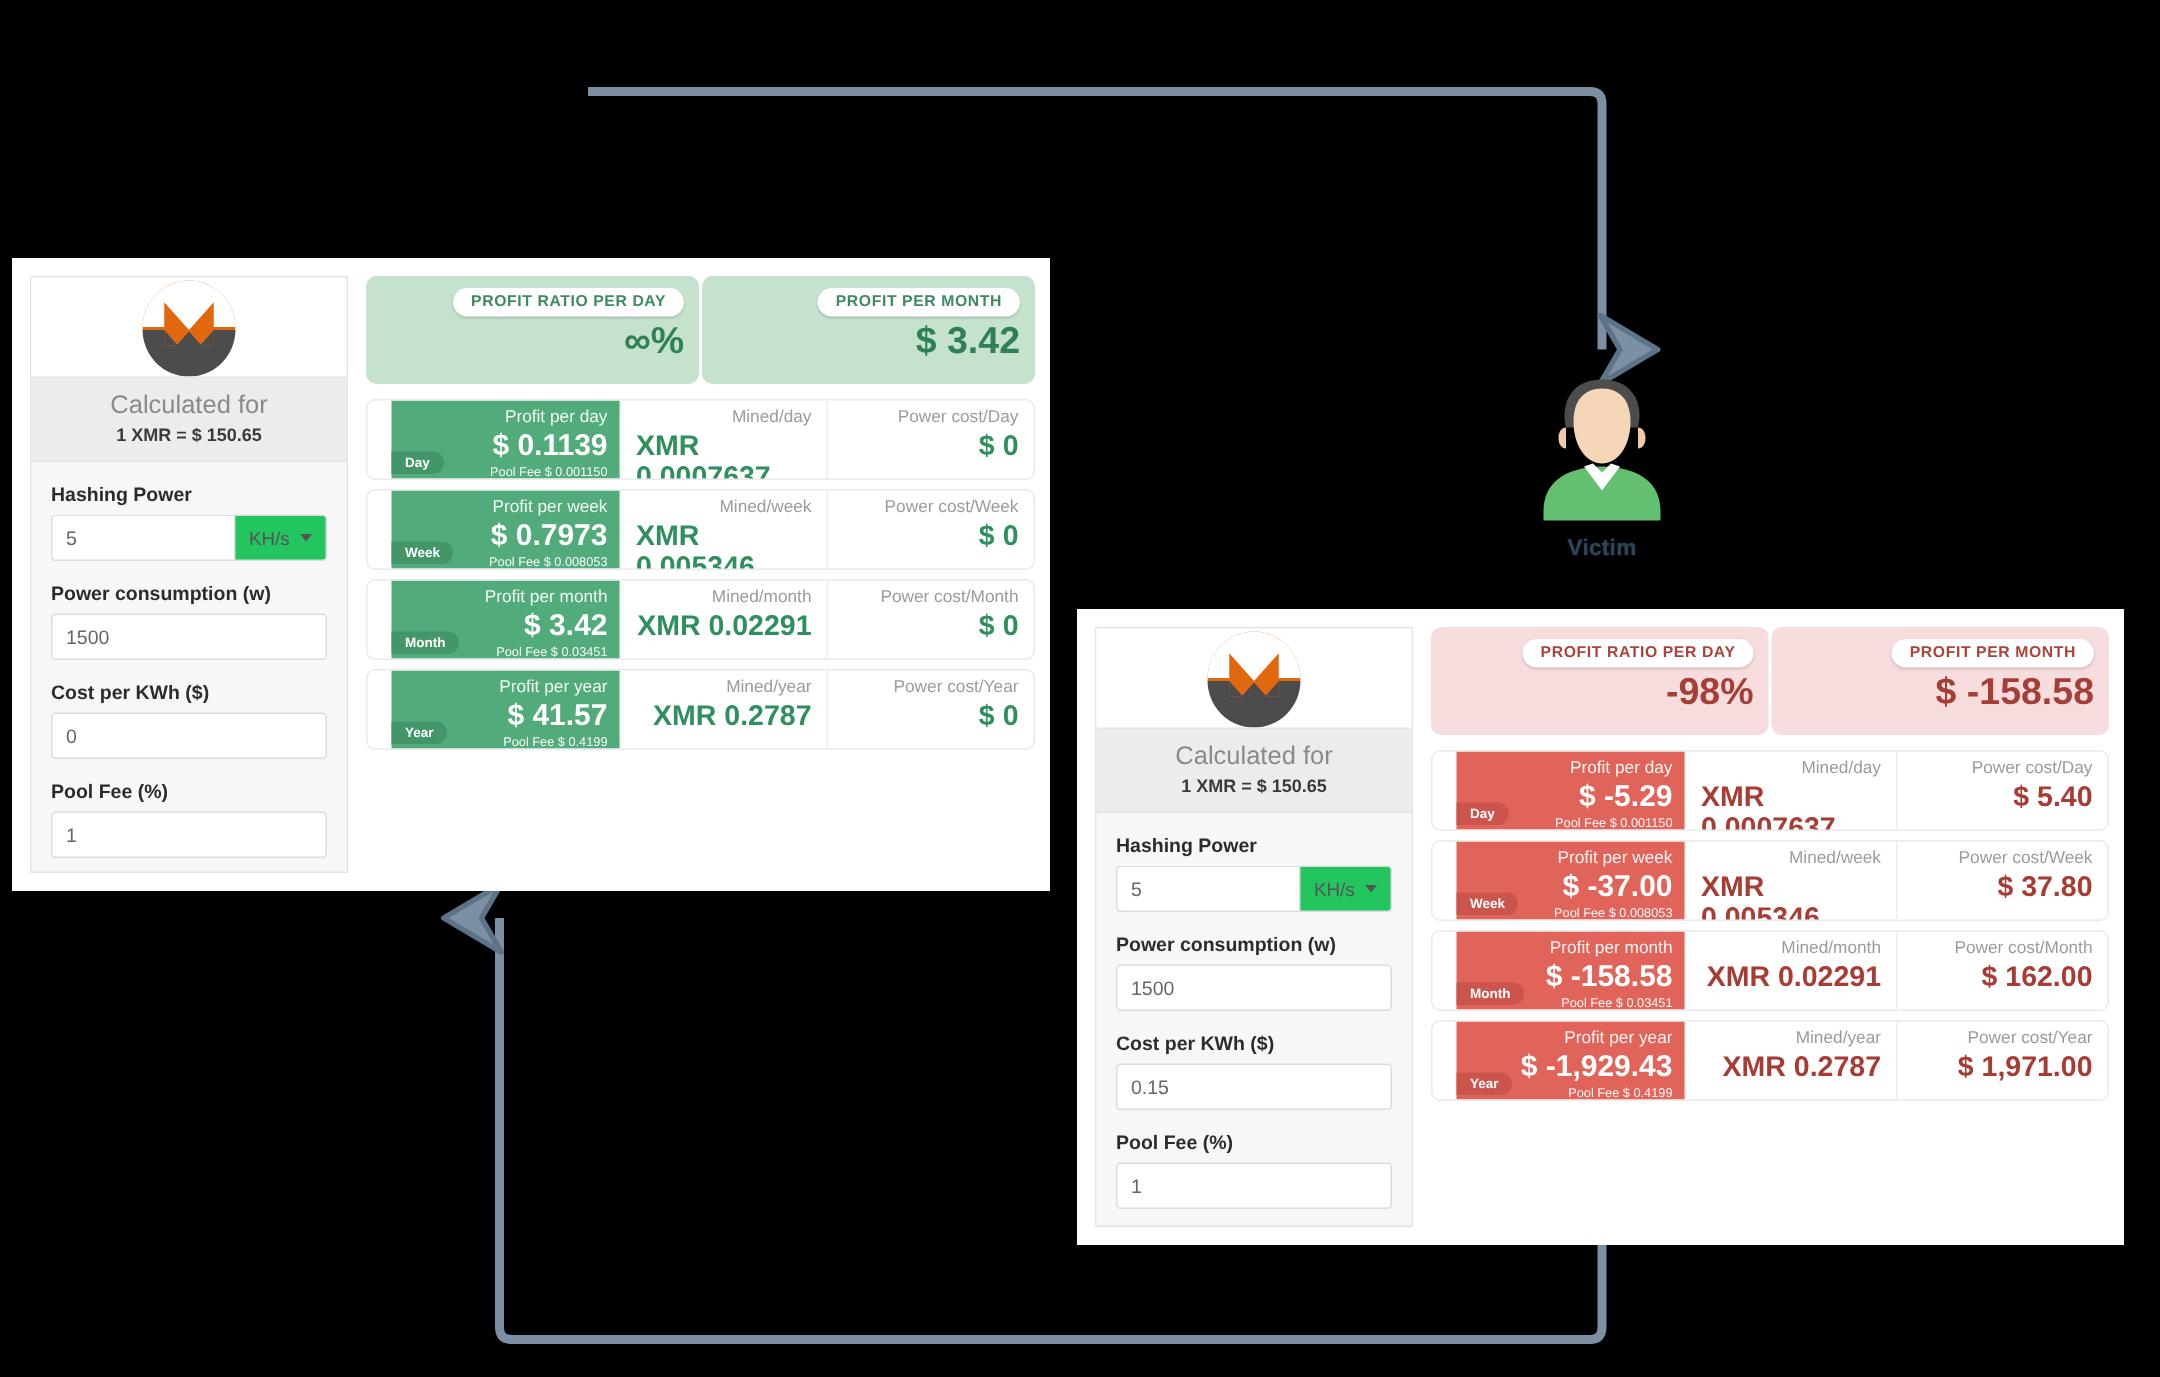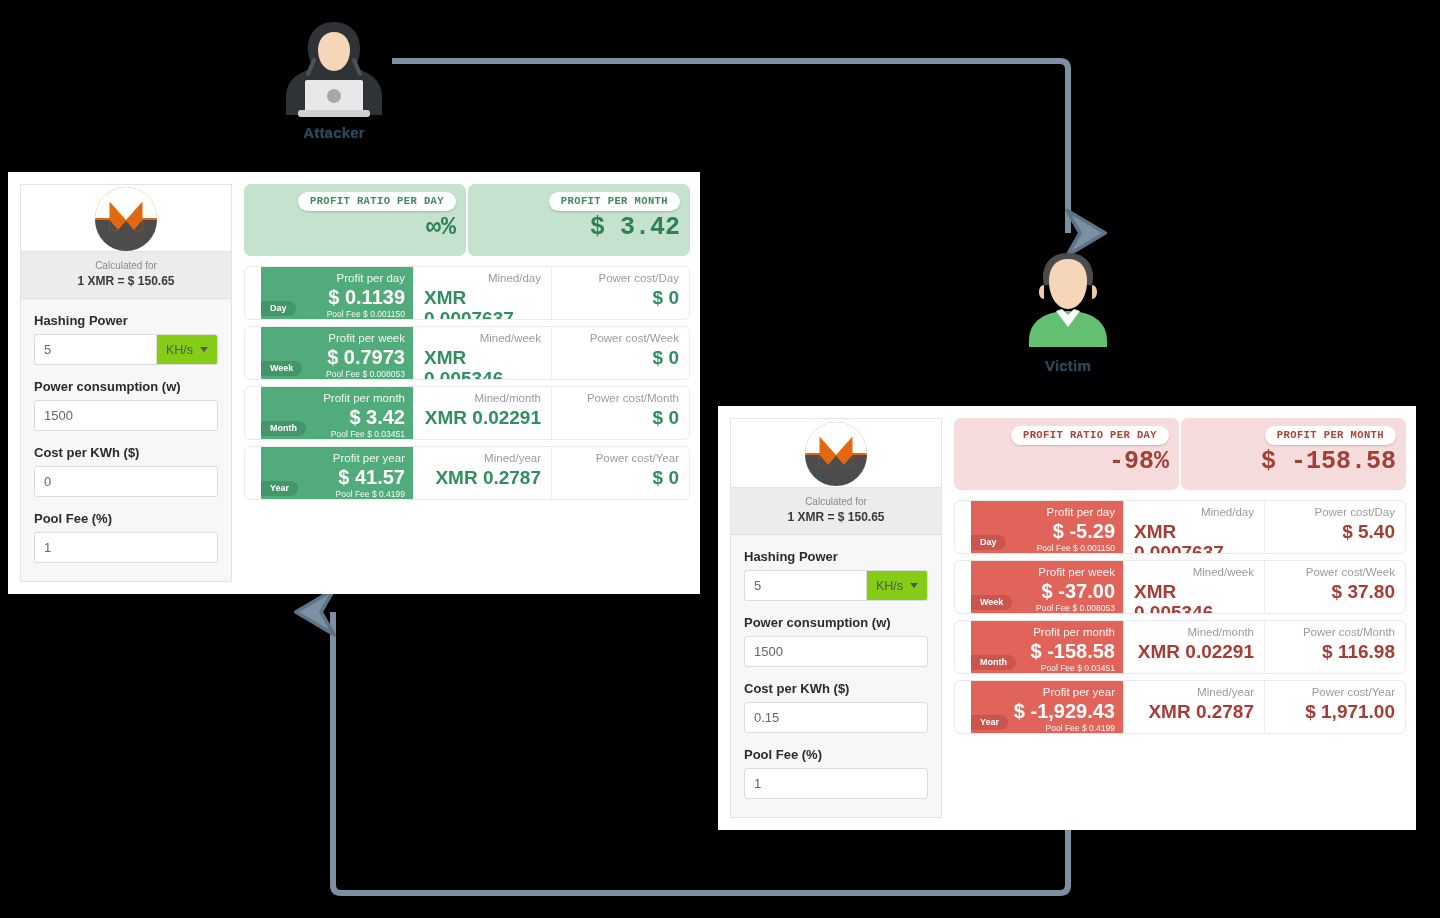--- a/index.html
+++ b/index.html
@@ -37,49 +37,49 @@
   }
   .logo-box {
     background: #ffffff; border-bottom: 1px solid #e4e4e4;
     height: 92px; display: flex; align-items: center; justify-content: center;
   }
   .logo-box svg { width: 66px; height: 66px; display: block; }
   .calc-for {
     background: #ececec; border-bottom: 1px solid #e0e0e0;
     padding: 7px 6px 9px; text-align: center; line-height: 1.35;
   }
-  .calc-for .cf-top { font-size: 10px; color: #8a8a8a; }
+  .calc-for .cf-top { font-size: 17px; color: #8a8a8a; }
   .calc-for .cf-rate { font-size: 12px; color: #3a3a3a; font-weight: 700; }
   .form-body { padding: 14px 13px 18px; }
   .fld-label {
     font-size: 13px; font-weight: 700; color: #2b2b2b;
     margin: 0 0 6px;
   }
   .fld-row { display: flex; margin-bottom: 14px; }
   .fld-input {
     flex: 1 1 auto; background: #fff; border: 1px solid #dcdcdc;
     border-radius: 3px; padding: 7px 9px;
     font-size: 13px; color: #666;
     font-family: "Liberation Sans", sans-serif;
     min-width: 0;
   }
   .fld-row .fld-input { border-radius: 3px 0 0 3px; border-right: none; }
   .unit-select {
-    flex: 0 0 62px; background: #84cc16; border: 1px solid #dcdcdc;
+    flex: 0 0 62px; background: #22c55e; border: 1px solid #dcdcdc;
     border-radius: 0 3px 3px 0; font-size: 12.5px; color: #555;
     display: flex; align-items: center; justify-content: center; gap: 7px;
     font-family: "Liberation Sans", sans-serif;
     text-align: center;
   }
   .caret { width: 0; height: 0; border-left: 4px solid transparent;
            border-right: 4px solid transparent; border-top: 5px solid #555; }
 
   
   .res-col { flex: 1 1 auto; padding-left: 12px; }
-  .kpi-row { display: flex; gap: 2px; margin-bottom: 10px; font-family: Liberation Mono, monospace; }
+  .kpi-row { display: flex; gap: 2px; margin-bottom: 10px; }
   .kpi {
     flex: 1 1 0; height: 72px; border-radius: 7px;
     position: relative; padding: 8px 10px 0;
     display: flex; flex-direction: column; align-items: flex-end;
   }
   .kpi-pill {
     background: #fff; border-radius: 12px; padding: 3px 12px 4px;
     font-size: 10.5px; font-weight: 700; letter-spacing: .4px;
     box-shadow: 0 1px 2px rgba(0,0,0,.18);
   }
@@ -137,33 +137,20 @@
       <marker id="ah" markerWidth="10" markerHeight="10" refX="4.2" refY="7.6" orient="auto" markerUnits="strokeWidth">
         <path d="M0.4 7.8 L4.2 1.4 L8 7.8 L4.2 5.6 Z" fill="#7d90a3" stroke="#5d7387" stroke-width="0.6" stroke-linejoin="round"></path>
       </marker>
     </defs>
 
     <path d="M392 61 H1060 Q1068 61 1068 69 V233" fill="none" stroke="#7d90a3" stroke-width="6" stroke-linecap="butt" marker-end="url(#ah)"></path>
 
     <path d="M1068 830 V885 Q1068 893 1060 893 H341 Q333 893 333 885 V612" fill="none" stroke="#7d90a3" stroke-width="6" stroke-linecap="butt" marker-end="url(#ah)"></path>
   </svg>
 
-  <div class="actor" style="left:280px; top:12px; width:108px;">
-    <div class="actor-art">
-      <svg viewBox="0 0 108 108">
-        <path d="M54 10c-16 0-26 11-26 26 0 8 2 14 5 19l-12 6c-10 5-15 13-15 24v18h96V85c0-11-5-19-15-24l-12-6c3-5 5-11 5-19 0-15-10-26-26-26z" fill="#2f3337"></path>
-        <path d="M54 20c-10 0-16 8-16 18 0 12 7 21 16 21s16-9 16-21c0-10-6-18-16-18z" fill="#f6d6b8"></path>
-        <path d="M34 48 l-6 14 M74 48 l6 14" stroke="#4c5257" stroke-width="4" stroke-linecap="round" fill="none"></path>
-        <rect x="25" y="68" width="58" height="34" rx="2" fill="#e8e8e8"></rect>
-        <rect x="18" y="98" width="72" height="7" rx="3" fill="#d0d0d0"></rect>
-        <circle cx="54" cy="84" r="7" fill="#a8a8a8"></circle>
-      </svg>
-    </div>
-    <div class="actor-label">Attacker</div>
-  </div>
 
   <div class="actor" style="left:1014px; top:245px; width:108px;">
     <div class="actor-art">
       <svg viewBox="0 0 108 108">
         <path d="M54 8c-16 0-25 10-25 24 0 3 .5 6 1 8h48c.5-2 1-5 1-8 0-14-9-24-25-24z" fill="#4c4c4c"></path>
         <path d="M54 14c-12 0-19 8-19 22 0 17 9 28 19 28s19-11 19-28c0-14-7-22-19-22z" fill="#f6d6b8"></path>
         <path d="M30 40c-3 0-5 3-5 7s2 7 5 7zM78 40c3 0 5 3 5 7s-2 7-5 7z" fill="#f0c9a8"></path>
         <path d="M54 66c-12 0-23 3-30 9-6 5-9 12-9 21v6h78v-6c0-9-3-16-9-21-7-6-18-9-30-9z" fill="#63c070"></path>
         <path d="M42 66 L54 82 L66 66 L60 64 L54 70 L48 64 Z" fill="#ffffff"></path>
       </svg>
@@ -373,21 +360,21 @@
             <div class="amt">$ -158.58</div>
             <div class="fee">Pool Fee $ 0.03451</div>
             <div class="tag">Month</div>
           </div>
           <div class="cell">
             <div class="lbl">Mined/month</div>
             <div class="val">XMR 0.02291</div>
           </div>
           <div class="cell">
             <div class="lbl">Power cost/Month</div>
-            <div class="val">$ 116.98</div>
+            <div class="val">$ 162.00</div>
           </div>
         </div>
         <div class="row">
           <div class="cell-main">
             <div class="lbl">Profit per year</div>
             <div class="amt">$ -1,929.43</div>
             <div class="fee">Pool Fee $ 0.4199</div>
             <div class="tag">Year</div>
           </div>
           <div class="cell">

